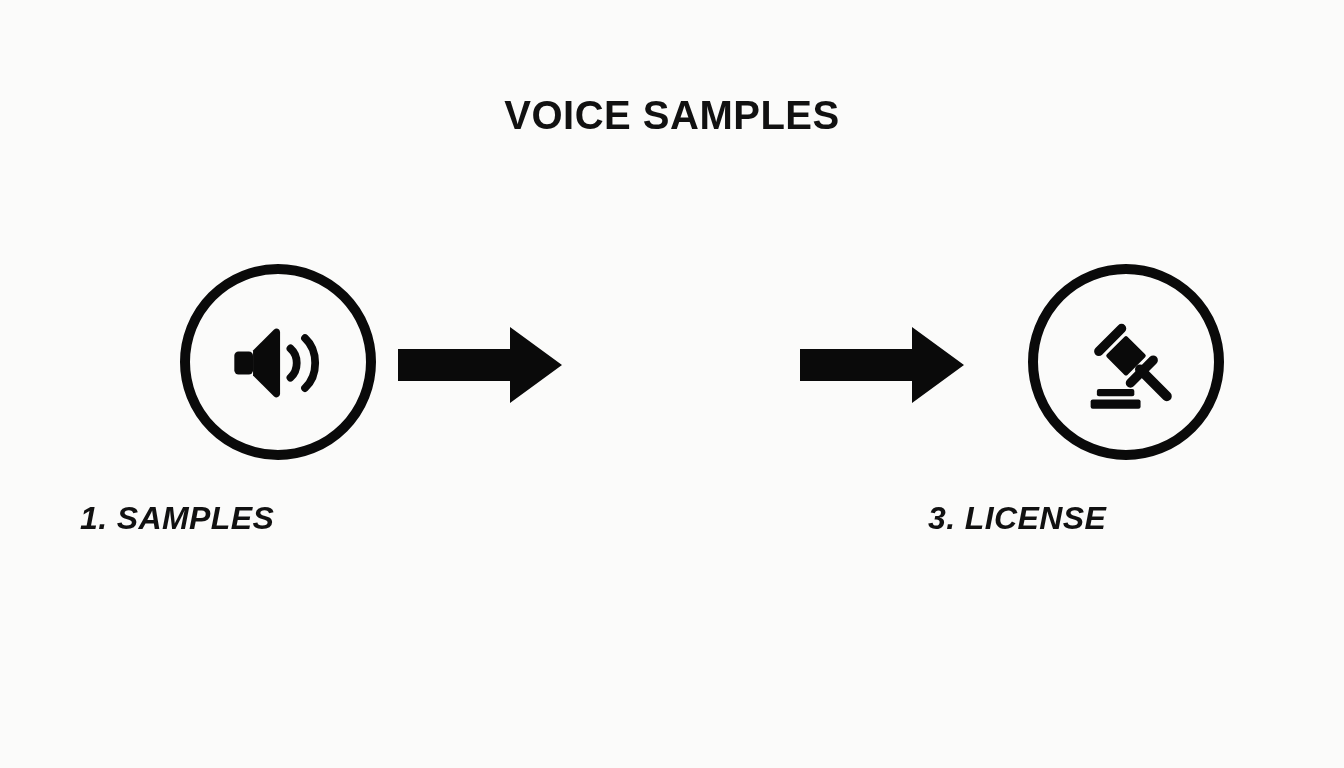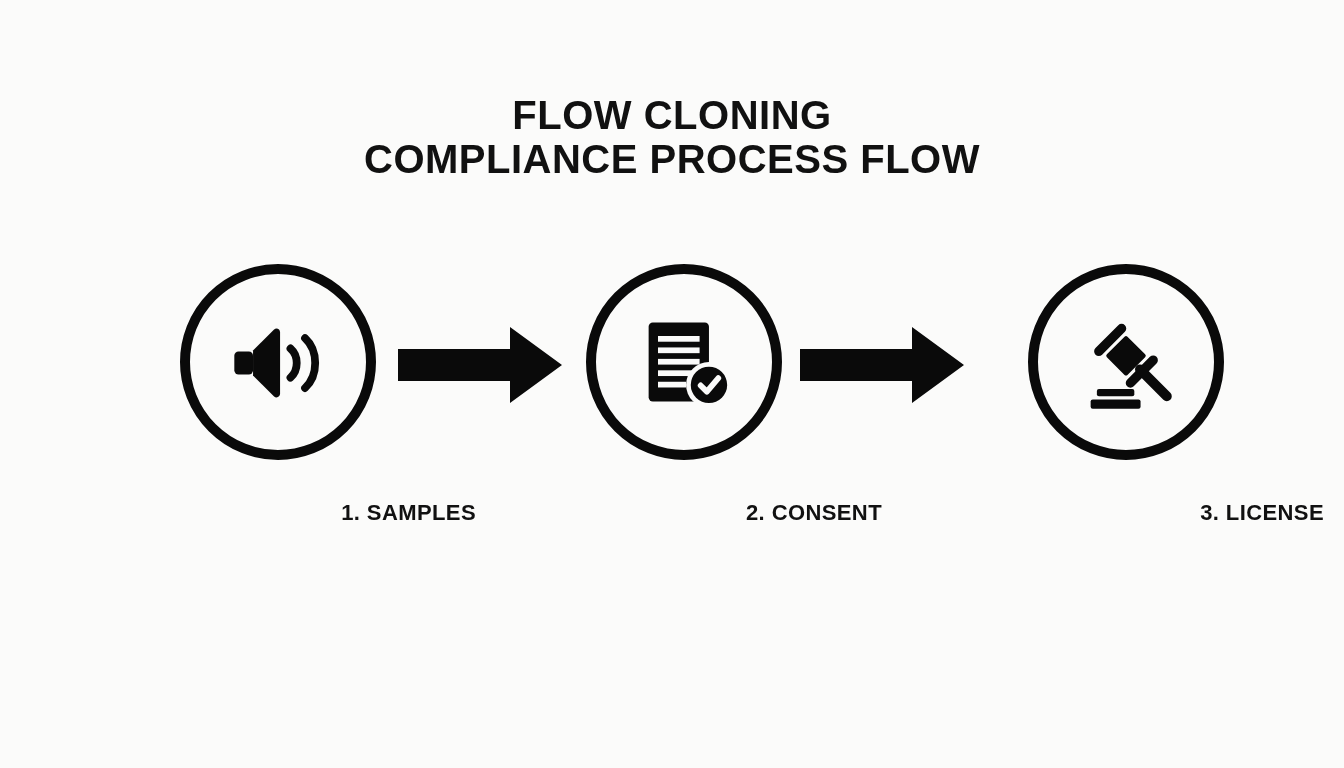--- a/index.html
+++ b/index.html
@@ -66,27 +66,28 @@
     transform: translate(-50%, -50%);
     width: 104px;
     height: 104px;
     display: block;
   }
   .step-label {
     position: absolute;
     top: 236px;
     left: -100px;
     width: 396px;
-    text-align: right;
+    text-align: left;
     font-family: "Liberation Sans", sans-serif;
     font-weight: bold;
-    font-size: 22px;
+    font-size: 32px;
     letter-spacing: 0.4px;
     color: #111111;
     white-space: nowrap;
+    font-style: italic;
   }
 
   #step-1 { left: 180px; }
   #step-2 { left: 586px; }
   #step-3 { left: 1028px; }
 
   
   .arrow {
     position: absolute;
     top: 327px;
@@ -96,22 +97,21 @@
   #arrow-1 { left: 398px; }
   #arrow-2 { left: 800px; }
   .arrow svg { display: block; width: 100%; height: 100%; }
 </style>
 </head>
 <body>
 
 <div id="canvas">
 
   <div class="title-block">
-    <span class="title-line">FLOW CLONING</span>
-    <span class="title-line">COMPLIANCE PROCESS FLOW</span>
+    <span class="title-line">VOICE SAMPLES</span>
   </div>
 
   <div class="step" id="step-1">
     <div class="step-circle"></div>
     <svg class="step-icon" viewBox="0 0 100 100">
 
       <rect x="8" y="40" width="18" height="22" rx="4" fill="#0a0a0a"></rect>
 
       <path d="M26 39 L46 19 C48.5 16.6 52 18.3 52 21.6 L52 80.4 C52 83.7 48.5 85.4 46 83 L26 63 Z" fill="#0a0a0a"></path>
 
@@ -121,38 +121,20 @@
     </svg>
     <div class="step-label">1. SAMPLES</div>
   </div>
 
   <div class="arrow" id="arrow-1">
     <svg viewBox="0 0 164 76" preserveAspectRatio="none">
       <path d="M0 22 L112 22 L112 0 L164 38 L112 76 L112 54 L0 54 Z" fill="#0a0a0a"></path>
     </svg>
   </div>
 
-  <div class="step" id="step-2">
-    <div class="step-circle"></div>
-    <svg class="step-icon" viewBox="0 0 100 100">
-
-      <rect x="16" y="12" width="58" height="76" rx="4" fill="#0a0a0a"></rect>
-
-      <rect x="25" y="25" width="40" height="5.5" fill="#fbfbfa"></rect>
-      <rect x="25" y="36" width="40" height="5.5" fill="#fbfbfa"></rect>
-      <rect x="25" y="47" width="40" height="5.5" fill="#fbfbfa"></rect>
-      <rect x="25" y="58" width="34" height="5.5" fill="#fbfbfa"></rect>
-      <rect x="25" y="69" width="27" height="5.5" fill="#fbfbfa"></rect>
-
-      <circle cx="74" cy="72" r="22" fill="#fbfbfa"></circle>
-      <circle cx="74" cy="72" r="17.5" fill="#0a0a0a"></circle>
-      <path d="M66 72.5 L72 78.5 L83 65.5" stroke="#fbfbfa" stroke-width="5.5" stroke-linecap="round" stroke-linejoin="round" fill="none"></path>
-    </svg>
-    <div class="step-label">2. CONSENT</div>
-  </div>
 
   <div class="arrow" id="arrow-2">
     <svg viewBox="0 0 164 76" preserveAspectRatio="none">
       <path d="M0 22 L112 22 L112 0 L164 38 L112 76 L112 54 L0 54 Z" fill="#0a0a0a"></path>
     </svg>
   </div>
 
   <div class="step" id="step-3">
     <div class="step-circle"></div>
     <svg class="step-icon" viewBox="0 0 100 100">

